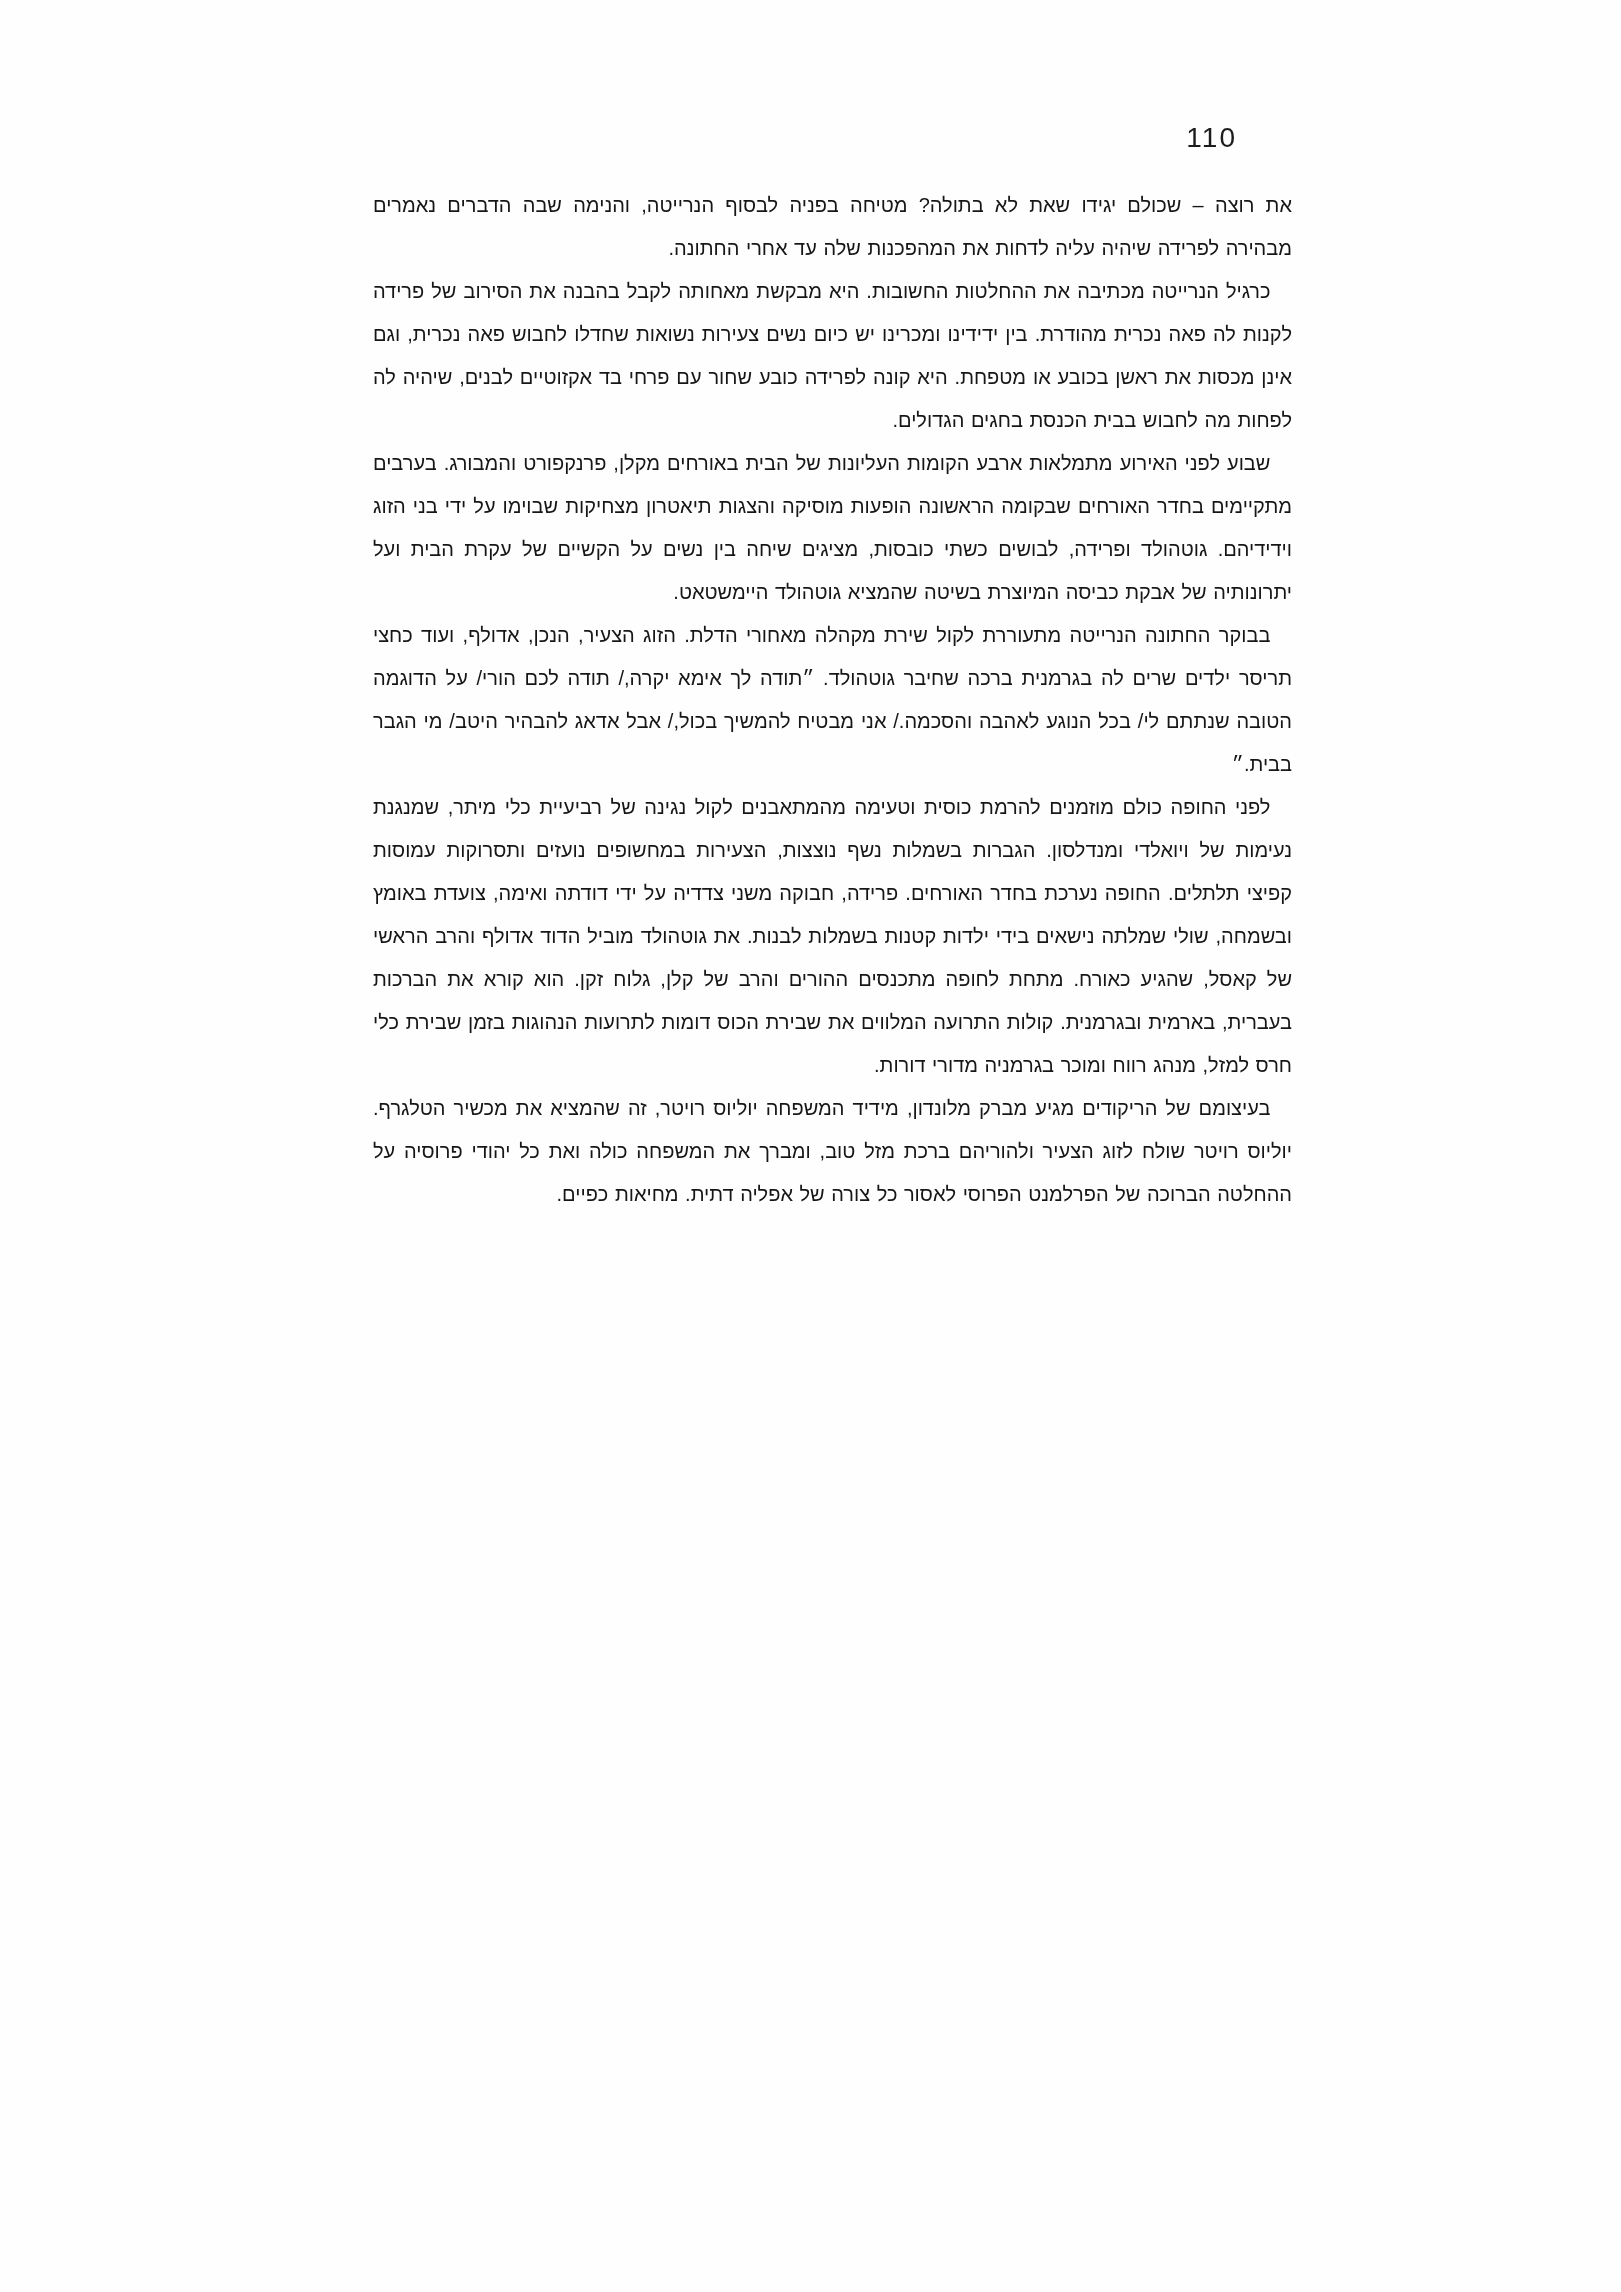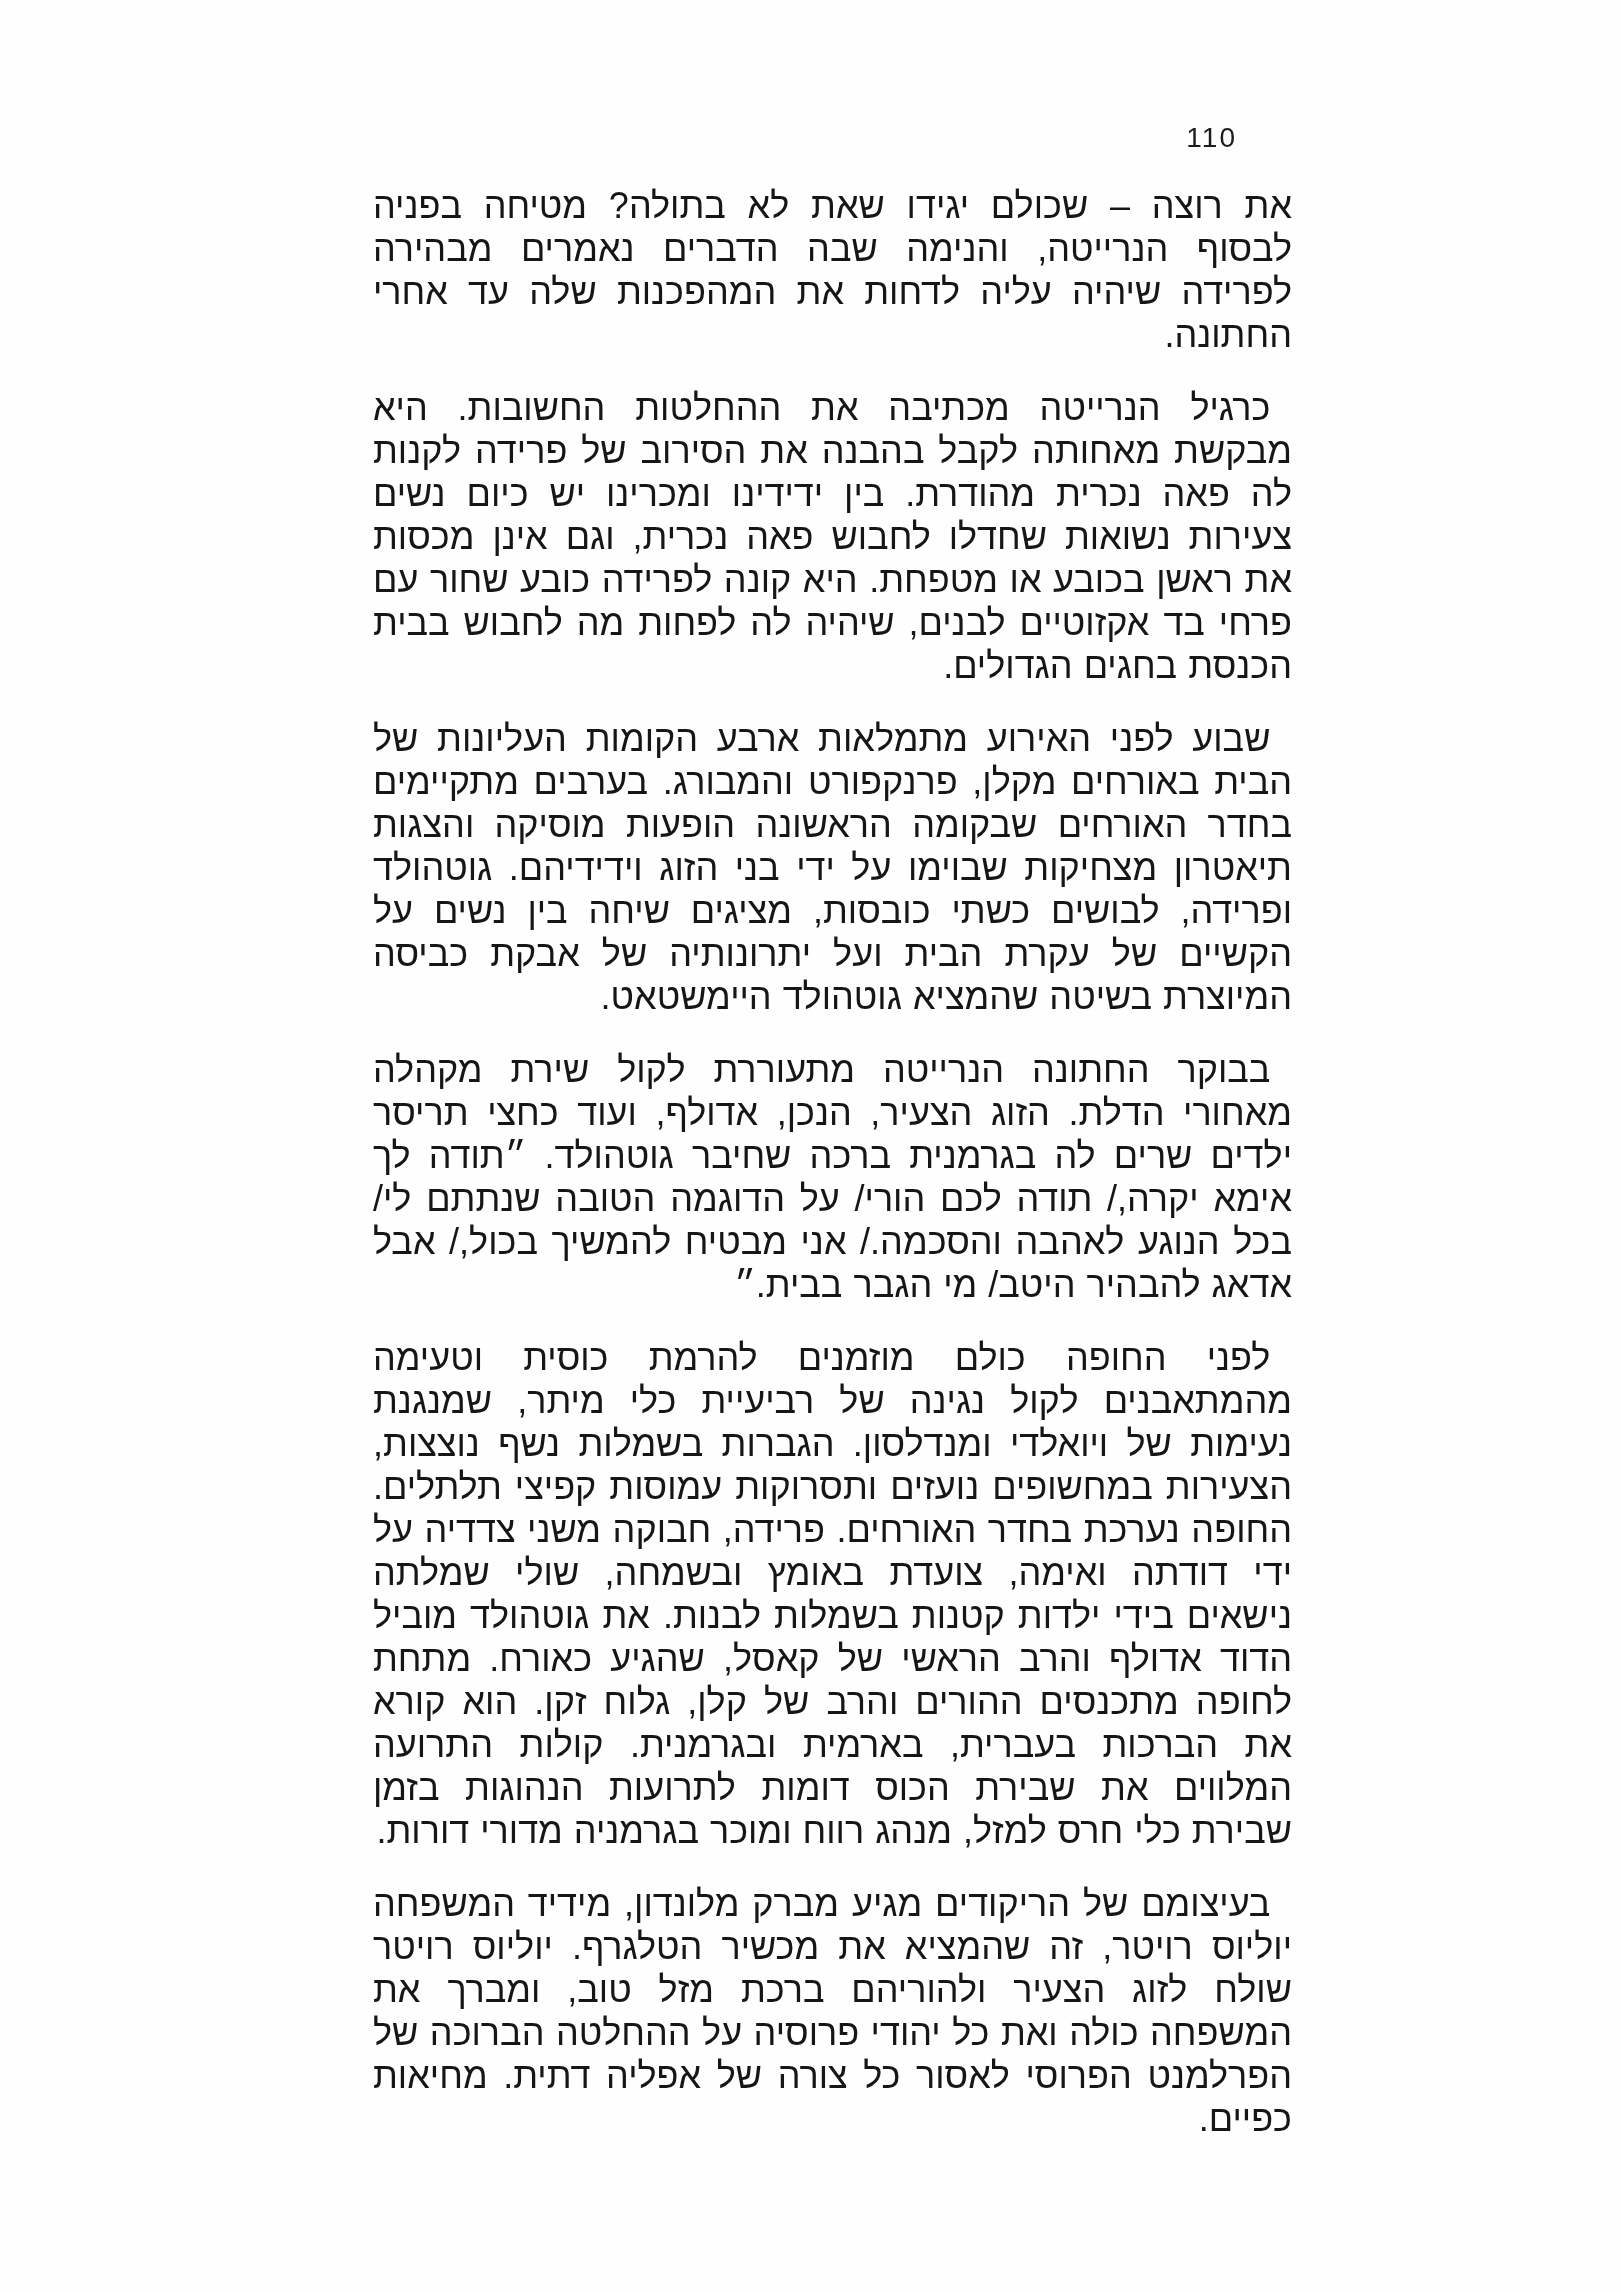--- a/index.html
+++ b/index.html
@@ -25,32 +25,31 @@
     color: #1c1c1c;
   }
   .text-block {
     position: absolute;
     top: 184px;
     right: 329px;
     width: 919px;
     direction: rtl;
     unicode-bidi: embed;
     text-align: justify;
-    font-size: 36px;
+    font-size: 20px;
     line-height: 43px;
     word-spacing: 1px;
     color: #161616;
   }
   .text-block p {
     margin: 0;
     padding: 0;
   }
   .text-block p.indent {
     text-indent: 21.6px;
-    margin-top: 30px;
   }
 </style>
 </head>
 <body>
 
 <div class="page">
 
   <div class="page-number">110</div>
 
   <div class="text-block">

